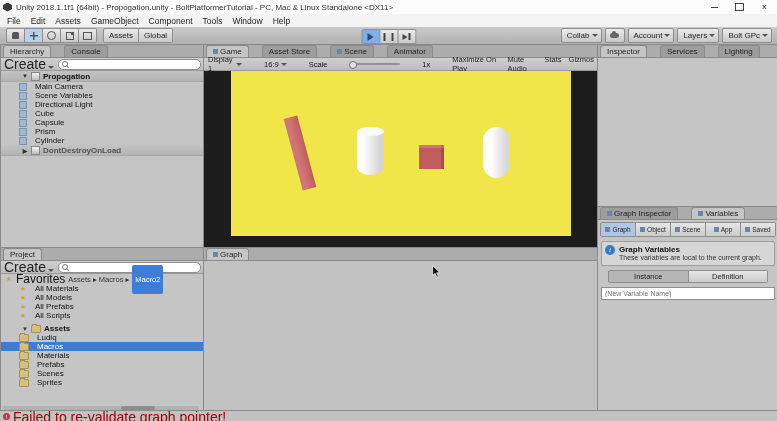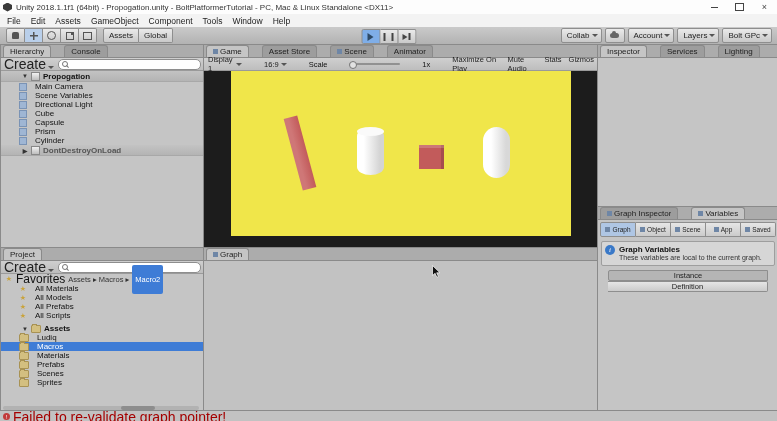--- a/index.html
+++ b/index.html
@@ -156,21 +156,21 @@
   .scope-tab:last-child{border-radius:0 2px 2px 0;}
   .scope-tab.active{background:#AFC6E4;}
   .scope-icon{width:5px;height:5px;background:#6E86A6;flex:none;}
   .helpbox{margin:4px 3px;background:#D6D6D6;border:1px solid #9E9E9E;border-radius:2px;
            display:flex;padding:3px;gap:4px;align-items:flex-start;}
   .info-icon{width:10px;height:10px;border-radius:50%;background:#3A79C8;color:#FFF;
              font-size:7px;display:flex;align-items:center;justify-content:center;flex:none;
              font-family:"Liberation Serif",serif;font-style:italic;}
   .help-title{font-size:8px;font-weight:bold;}
   .help-text{font-size:7px;color:#333;line-height:8px;}
-  .mode-tabs{display:flex;margin:0 10px;flex-direction:column;}
+  .mode-tabs{display:flex;margin:0 10px;}
   .mode-tab{flex:1;height:11px;font-size:7.5px;display:flex;align-items:center;justify-content:center;
             background:linear-gradient(#E6E6E6,#CBCBCB);border:1px solid #8E8E8E;border-left-width:0;color:#222;}
   .mode-tab:first-child{border-left-width:1px;border-radius:2px 0 0 2px;}
   .mode-tab:last-child{border-radius:0 2px 2px 0;}
   .mode-tab.active{background:#B5B5B5;}
   .newvar-row{margin:4px 3px;display:flex;}
   .newvar{flex:1;height:11px;font-size:7px;border:1px solid #8E8E8E;background:#FFF;
           padding:0 3px;font-family:"Liberation Sans",sans-serif;outline:none;}
 
   
@@ -506,20 +506,23 @@
       <span class="info-icon">i</span>
       <div>
         <div class="help-title">Graph Variables</div>
         <div class="help-text">These variables are local to the current graph.</div>
       </div>
     </div>
     <div class="mode-tabs">
       <div class="mode-tab active">Instance</div>
       <div class="mode-tab">Definition</div>
     </div>
+    <div class="newvar-row">
+      <input class="newvar" placeholder="(New Variable Name)" style="">
+    </div>
   </div>
 
   <div class="statusbar">
     <span class="status-icon">!</span>
     <span class="status-text">Failed to re-validate graph pointer!</span>
   </div>
 
 </div>
 
 </body></html>

